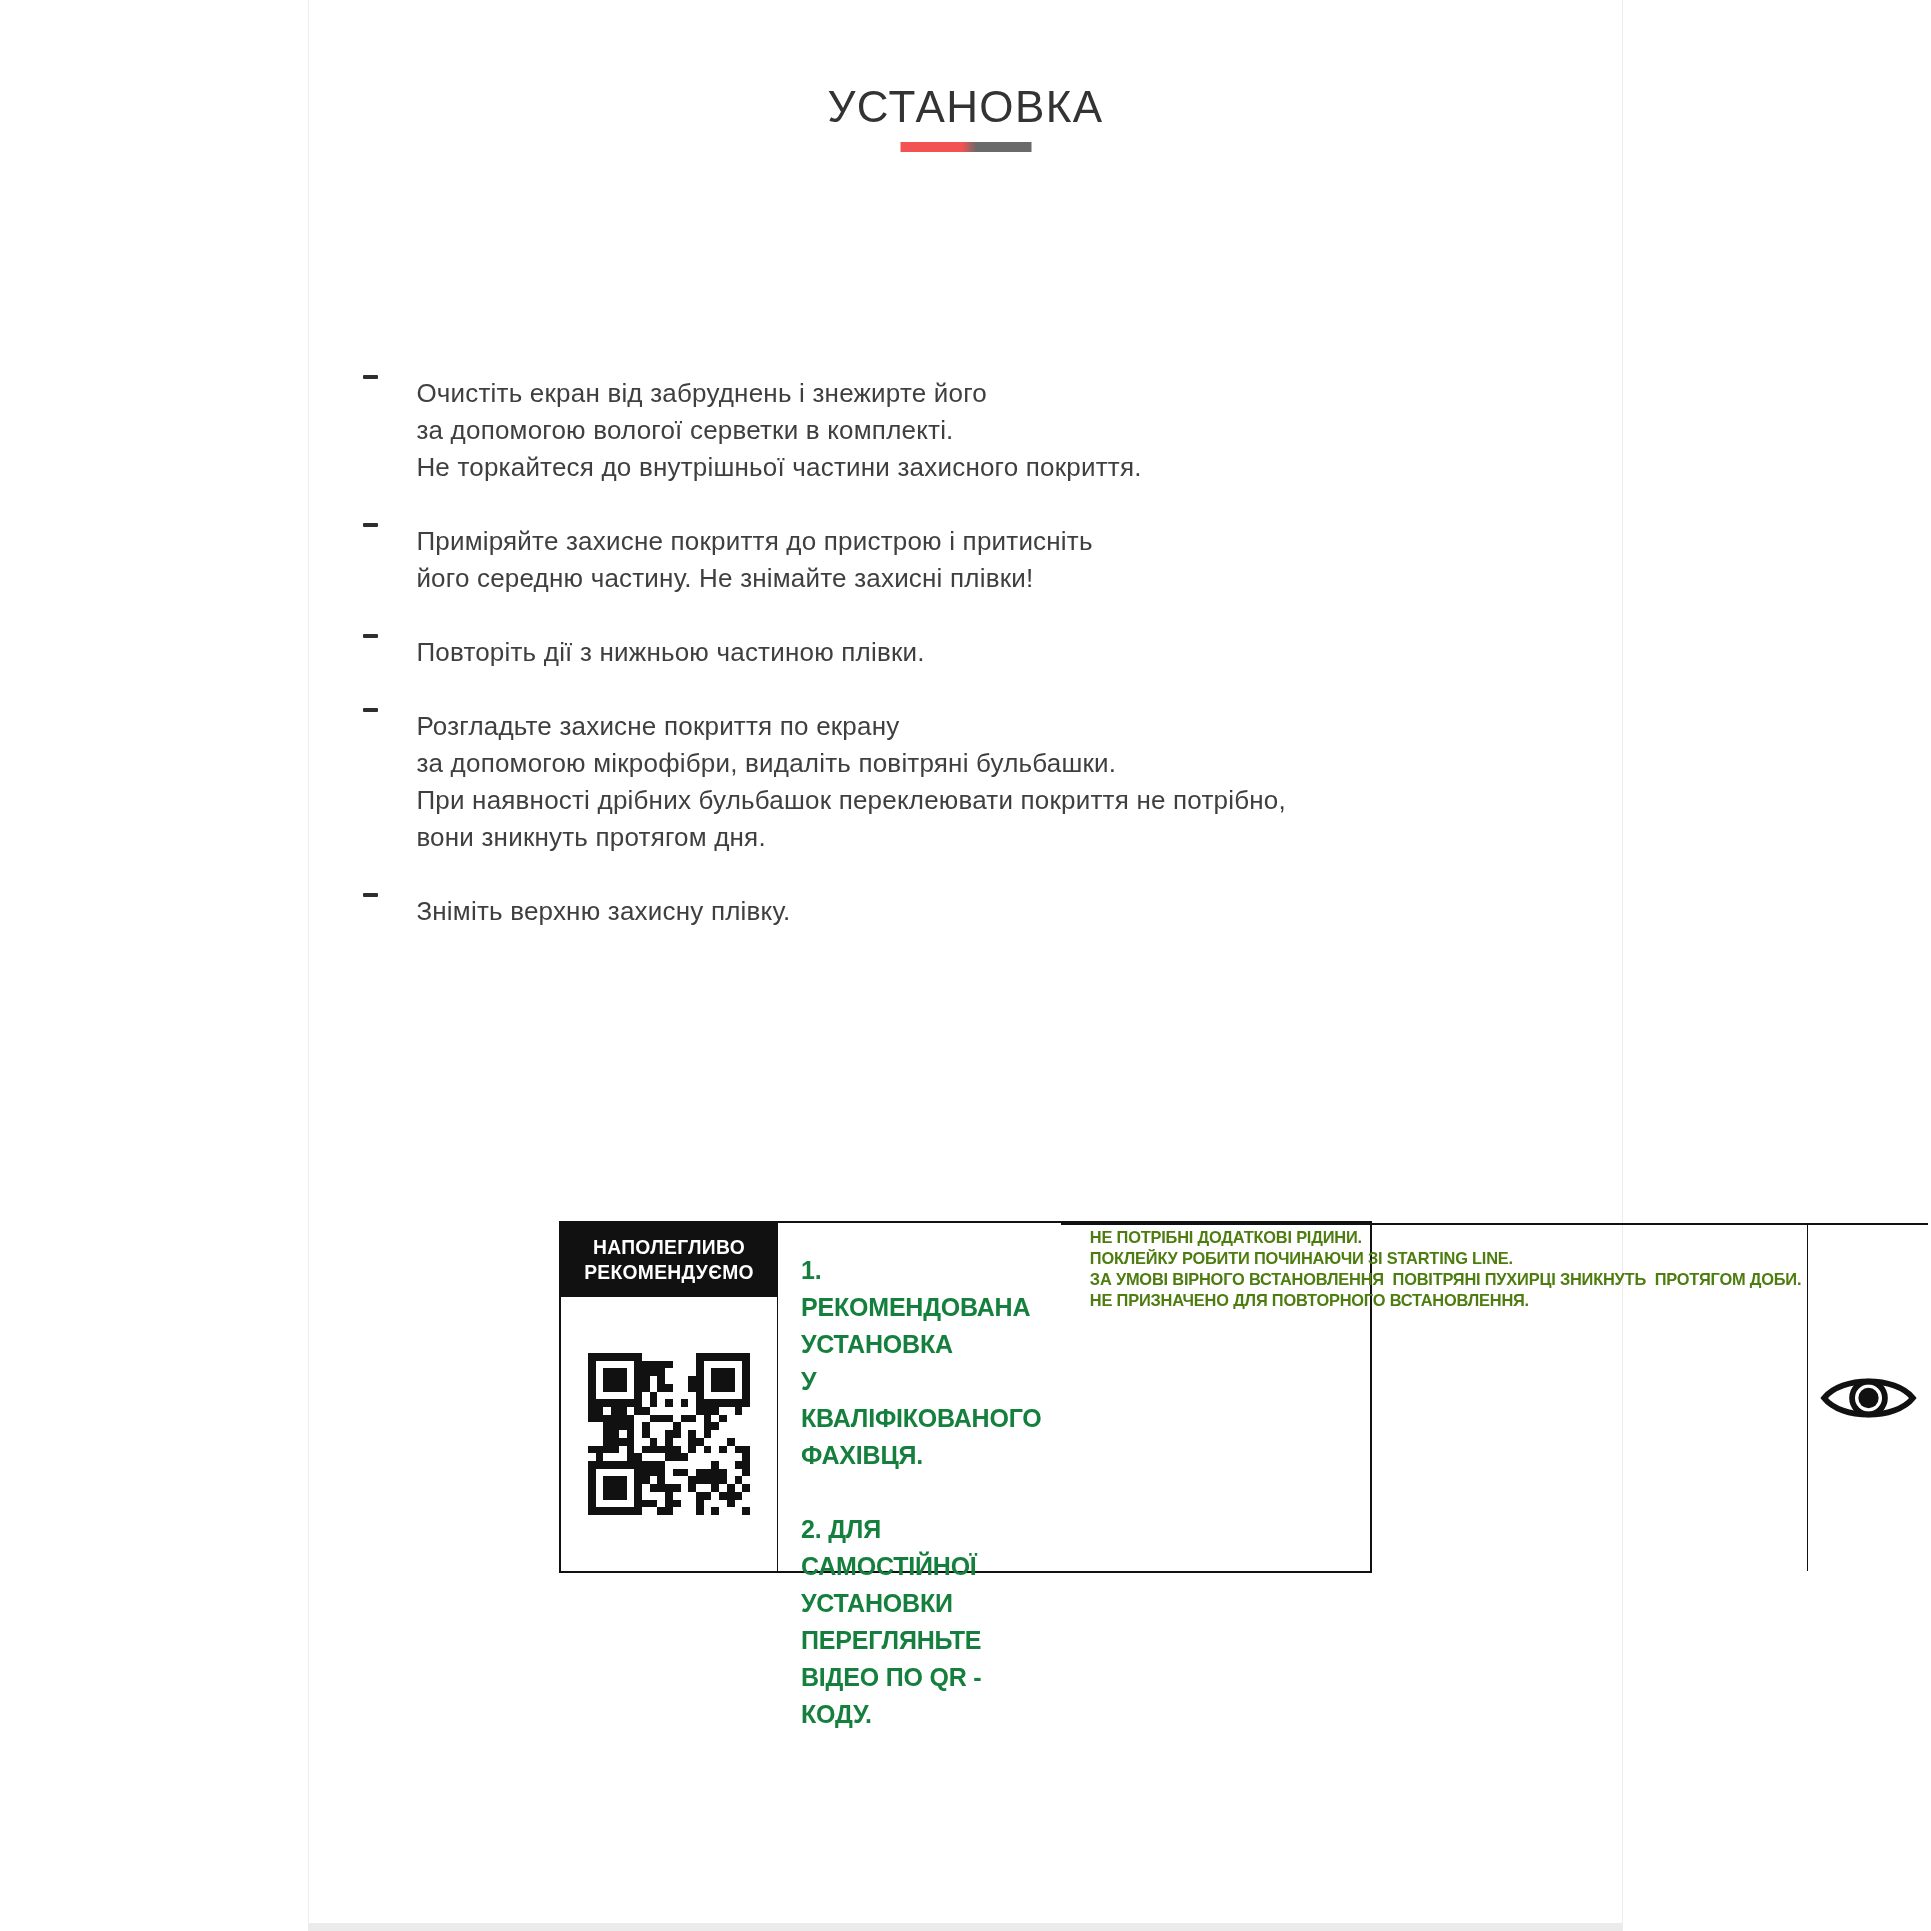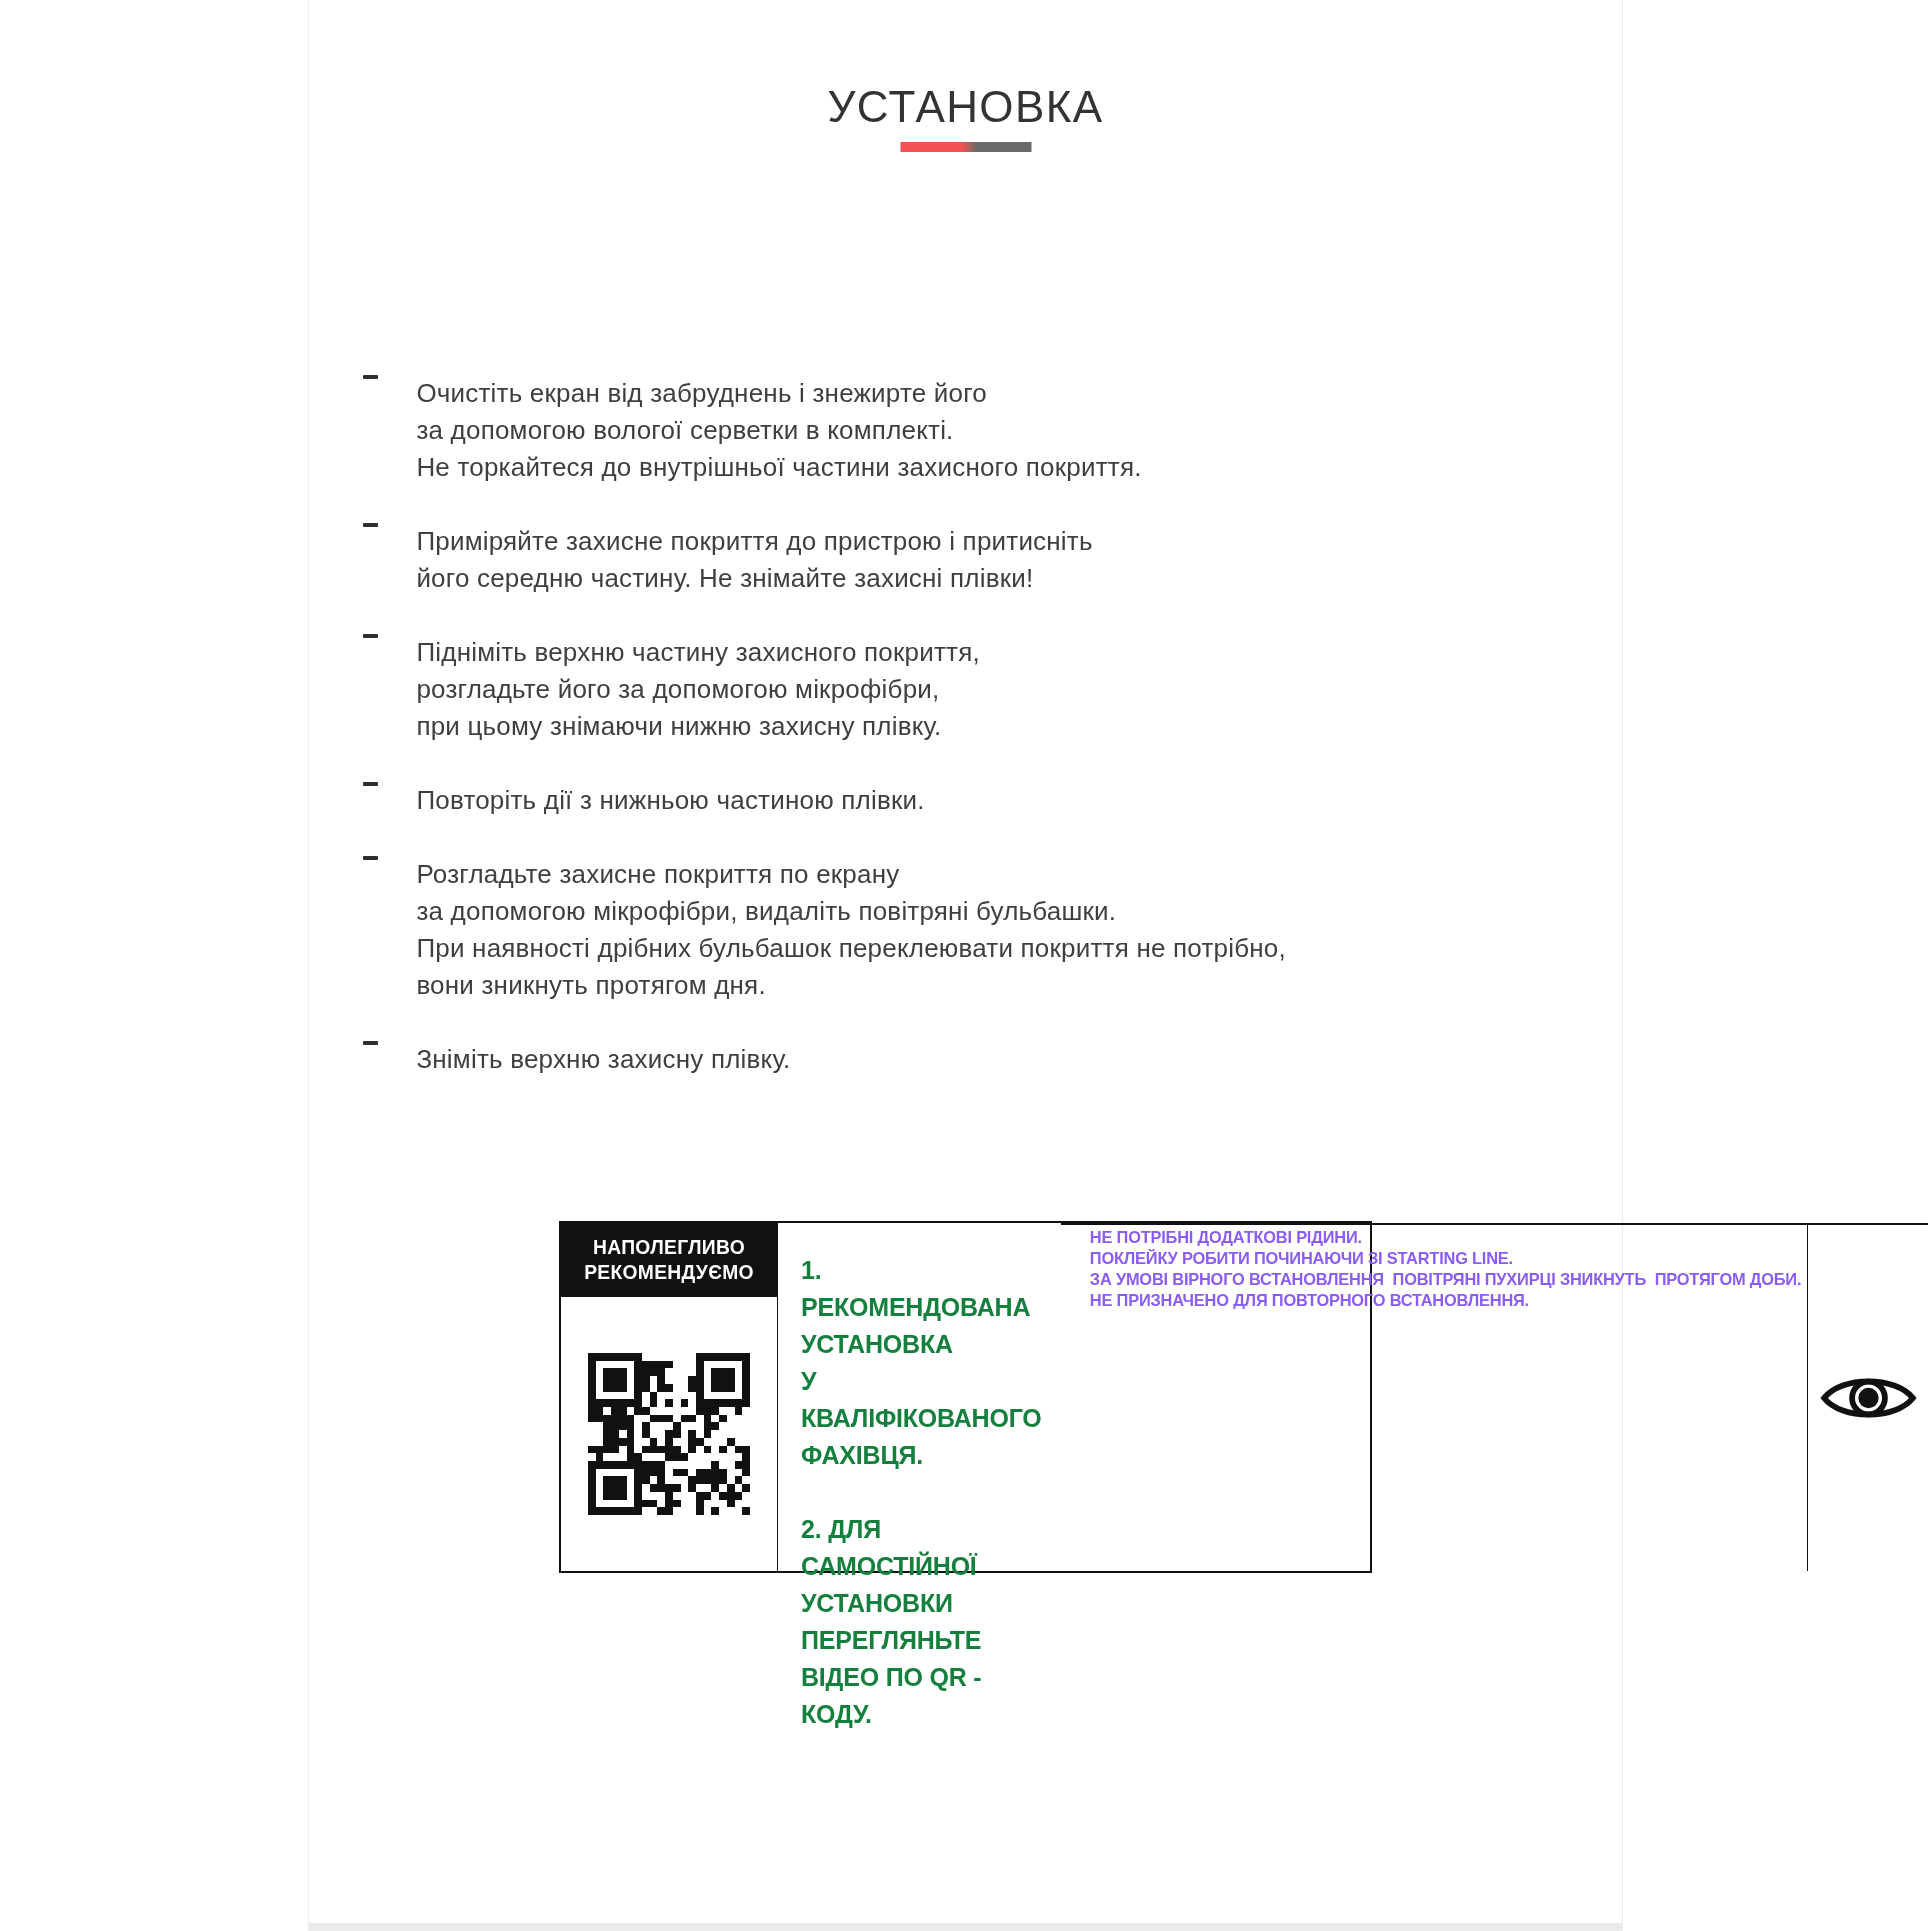--- a/index.html
+++ b/index.html
@@ -30,21 +30,21 @@
   .cell-left{flex:0 0 216px;display:flex;flex-direction:column;border-right:1.9px solid #111;}
   .black-head{height:74px;background:#111;color:#fff;display:flex;align-items:center;justify-content:center;
               text-align:center;font-size:19.3px;line-height:25px;font-weight:bold;white-space:pre-line;letter-spacing:0.3px;}
   .qr-wrap{flex:1;display:flex;align-items:center;justify-content:center;}
   .cell-right{flex:1;padding:29px 19.3px 0 23px;box-sizing:border-box;}
   .rec-item{font-size:25px;line-height:37px;font-weight:bold;color:#15803d;white-space:pre-line;
             letter-spacing:-0.2px;margin:0 0 37px 0;}
   .rec-item:last-child{margin-bottom:0;}
   .recbox .bottom{flex:0 0 84px;border-top:2.9px solid #111;display:flex;}
   .notes{flex:1;padding:1.9px 5.8px 0 29px;box-sizing:border-box;}
-  .note-line{font-size:16.4px;line-height:21px;font-weight:bold;color:#8b5cf6;letter-spacing:-0.2px;white-space:pre;}
+  .note-line{font-size:16.4px;line-height:21px;font-weight:bold;color:#4d7c0f;letter-spacing:-0.2px;white-space:pre;}
   .eye-cell{flex:0 0 120px;border-left:1.9px solid #111;display:flex;align-items:center;justify-content:center;}
 </style>
 </head>
 <body>
 
 <div class="canvas">
   <div class="sheet">
 
     <div class="title">УСТАНОВКА</div>
     <div class="divider"></div>
@@ -53,26 +53,20 @@
       <div class="step">
         <div class="dash"></div>
         <div class="step-text">Очистіть екран від забруднень і знежирте його
 за допомогою вологої серветки в комплекті.
 Не торкайтеся до внутрішньої частини захисного покриття.</div>
       </div>
       <div class="step">
         <div class="dash"></div>
         <div class="step-text">Приміряйте захисне покриття до пристрою і притисніть
 його середню частину. Не знімайте захисні плівки!</div>
-      </div>
-      <div class="step">
-        <div class="dash"></div>
-        <div class="step-text">Підніміть верхню частину захисного покриття,
-розгладьте його за допомогою мікрофібри,
-при цьому знімаючи нижню захисну плівку.</div>
       </div>
       <div class="step">
         <div class="dash"></div>
         <div class="step-text">Повторіть дії з нижньою частиною плівки.</div>
       </div>
       <div class="step">
         <div class="dash"></div>
         <div class="step-text">Розгладьте захисне покриття по екрану
 за допомогою мікрофібри, видаліть повітряні бульбашки.
 При наявності дрібних бульбашок переклеювати покриття не потрібно,

